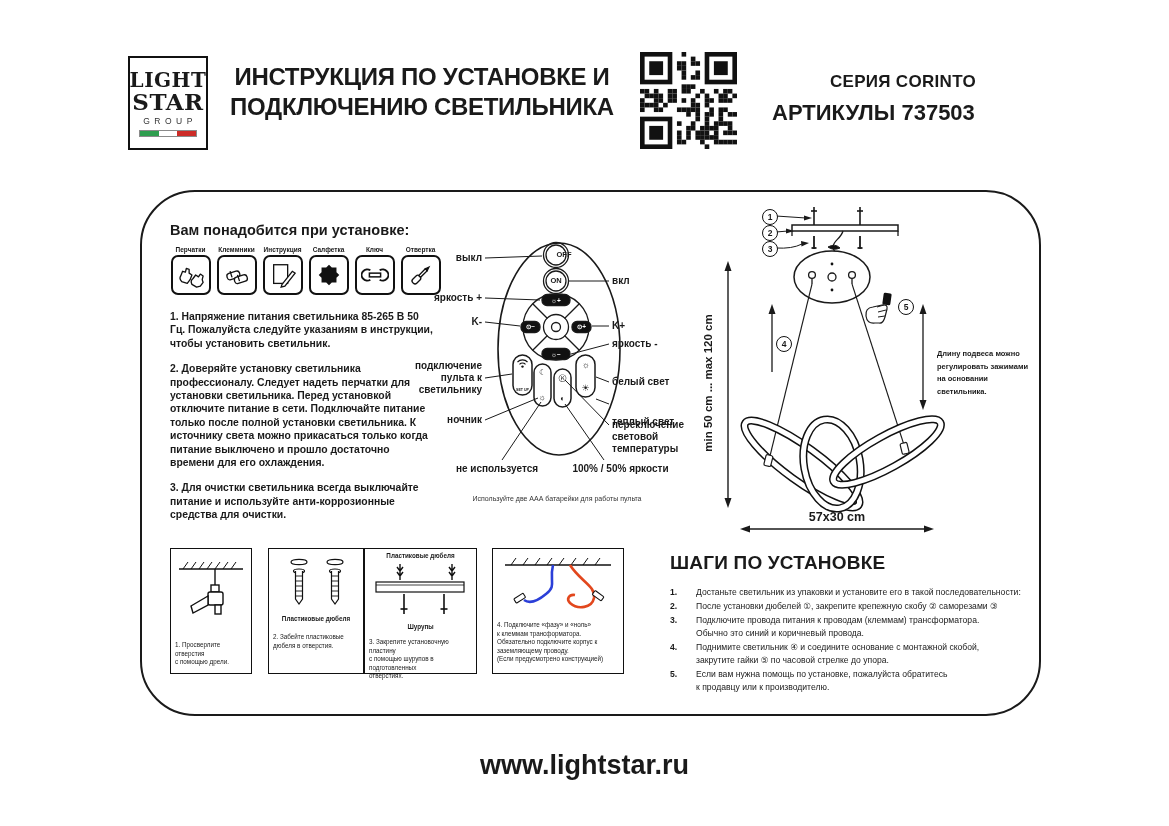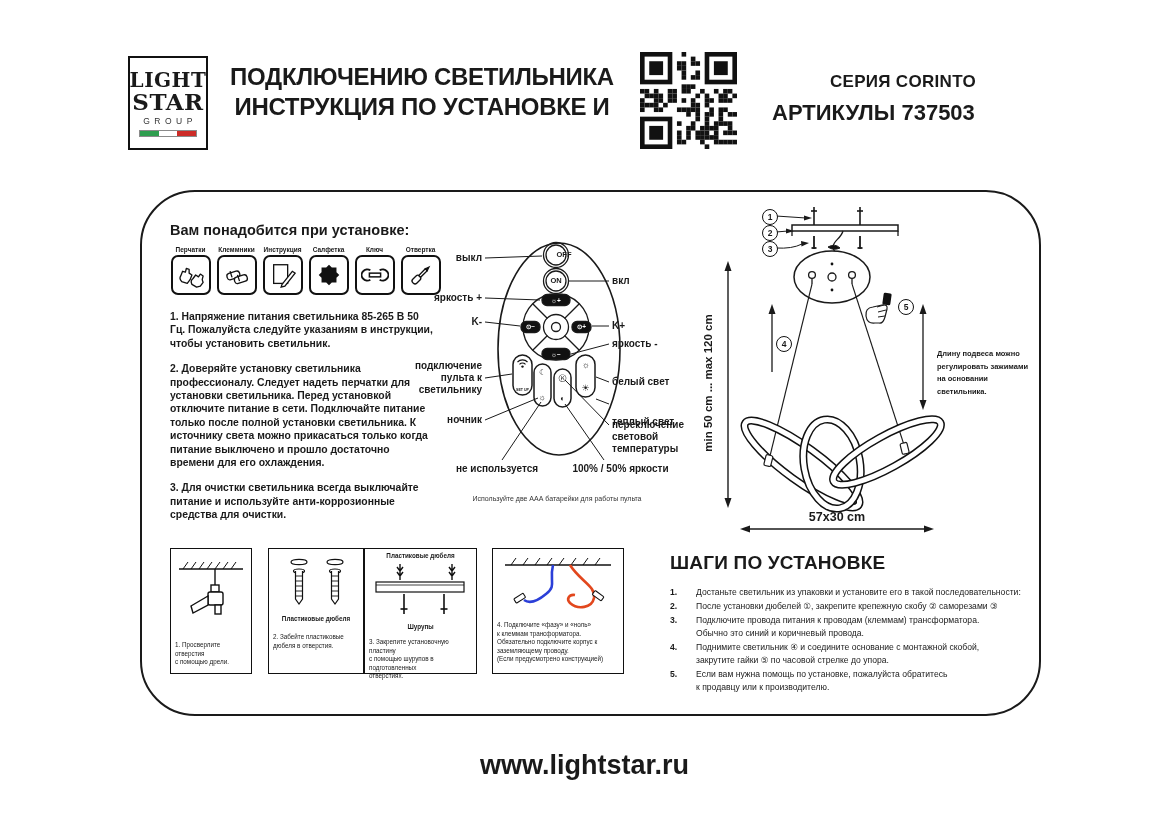--- a/index.html
+++ b/index.html
@@ -59,22 +59,22 @@
   <div class="logo-l2">STAR</div>
   <div class="logo-l3">GROUP</div>
   <div class="flag">
     <i style="background:#2e9e4f"></i>
       <i style="background:#fff"></i>
       <i style="background:#cc2b27"></i>
   </div>
 </div>
 
 <div class="abs title">
+  <span style="display:block">ИНСТРУКЦИЯ ПО УСТАНОВКЕ И</span>
   <span style="display:block">ПОДКЛЮЧЕНИЮ СВЕТИЛЬНИКА</span>
-  <span style="display:block">ИНСТРУКЦИЯ ПО УСТАНОВКЕ И</span>
 </div>
 
 <div class="abs qr-wrap">
   <svg id="qr" width="97" height="97" viewBox="0 0 97 97">
       <g fill="#111">
         <rect x="41.57" y="0.00" width="4.62" height="4.62"></rect>
         <rect x="50.81" y="4.62" width="4.62" height="4.62"></rect>
         <rect x="36.95" y="9.24" width="4.62" height="4.62"></rect>
         <rect x="41.57" y="9.24" width="4.62" height="4.62"></rect>
         <rect x="50.81" y="9.24" width="4.62" height="4.62"></rect>

